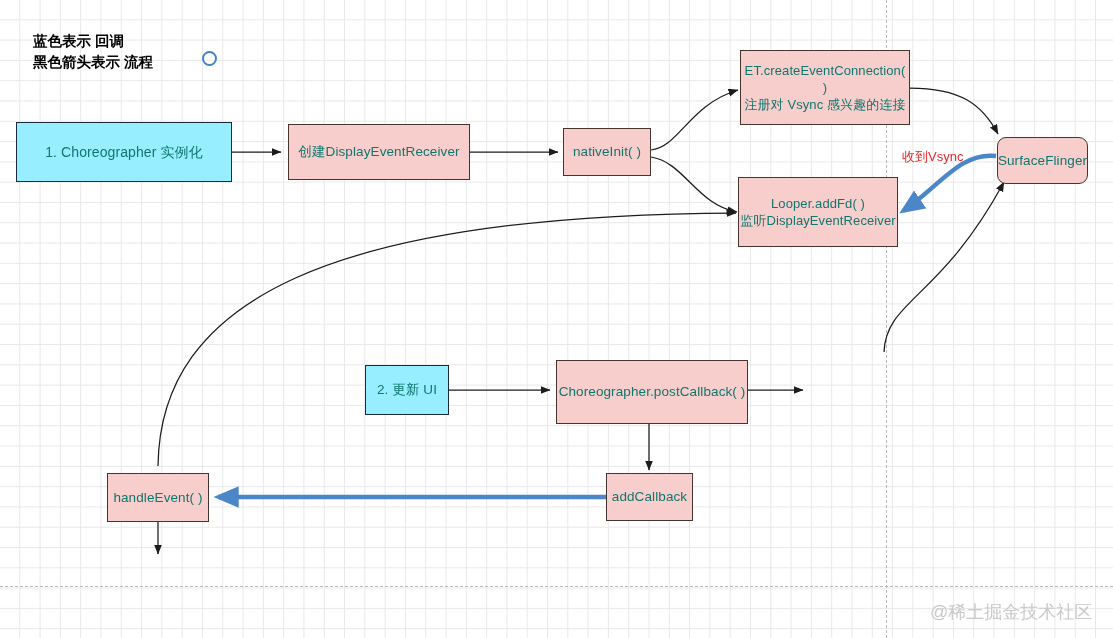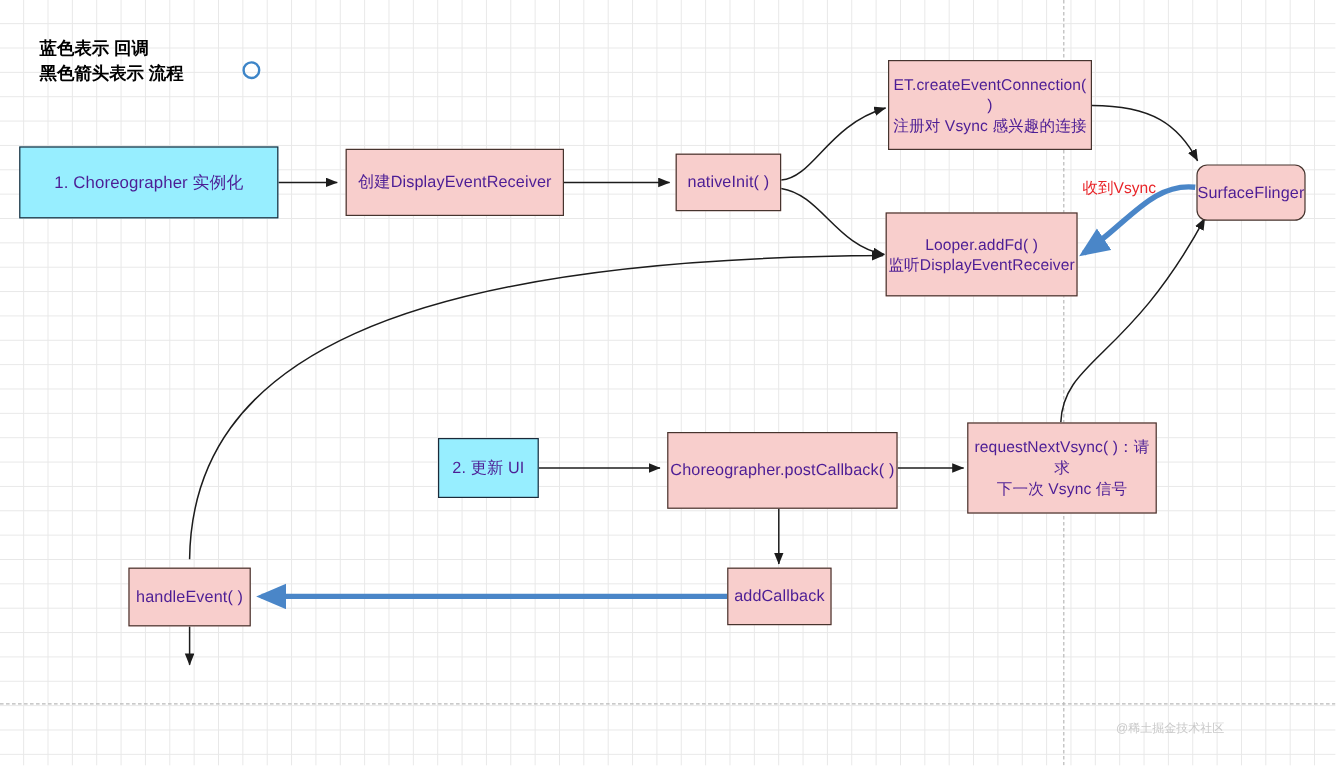--- a/index.html
+++ b/index.html
@@ -21,21 +21,21 @@
     font-family: "Liberation Sans", "DejaVu Sans", sans-serif;
   }
   .node {
     position: absolute;
     box-sizing: border-box;
     display: flex;
     align-items: center;
     justify-content: center;
     text-align: center;
     border: 1.3px solid #2b2b2b;
-    color: #4c1d95;
+    color: #0f766e;
     line-height: 1.32;
     white-space: pre-line;
     letter-spacing: 0.1px;
   }
   .pink  { background: #f8cecc; border-color: #46342e; }
   .cyan  { background: #97eeff; border-color: #1b2a3a; }
   .round { border-radius: 9px; }
 
   .legend {
     position: absolute;
@@ -144,25 +144,23 @@
 
   <div class="node pink" style="left:738px; top:177px; width:160px; height:70px; font-size:13px;">Looper.addFd( )
 监听DisplayEventReceiver</div>
 
   <div class="node pink round" style="left:997px; top:137px; width:91px; height:47px; font-size:13.5px;">SurfaceFlinger</div>
 
   <div class="node cyan" style="left:365px; top:365px; width:84px; height:50px; font-size:13.5px;">2. 更新 UI</div>
 
   <div class="node pink" style="left:556px; top:360px; width:192px; height:64px; font-size:13.5px;">Choreographer.postCallback( )</div>
 
-  <div class="node pink" style="left:806px; top:352px; width:158px; height:76px; font-size:13px;">requestNextVsync( )：请求
-下一次 Vsync 信号</div>
 
   <div class="node pink" style="left:606px; top:473px; width:87px; height:48px; font-size:13.5px;">addCallback</div>
 
   <div class="node pink" style="left:107px; top:473px; width:102px; height:49px; font-size:13.5px;">handleEvent( )</div>
 
 
   <div class="label-red" style="left:902px; top:148px; font-size:13px;">收到Vsync</div>
 
-  <div class="watermark" style="left:930px; top:600px; font-size:10px;text-align:center;">@稀土掘金技术社区</div>
+  <div class="watermark" style="left:930px; top:600px; font-size:18px;text-align:center;">@稀土掘金技术社区</div>
 
 </div>
 
 </body></html>

